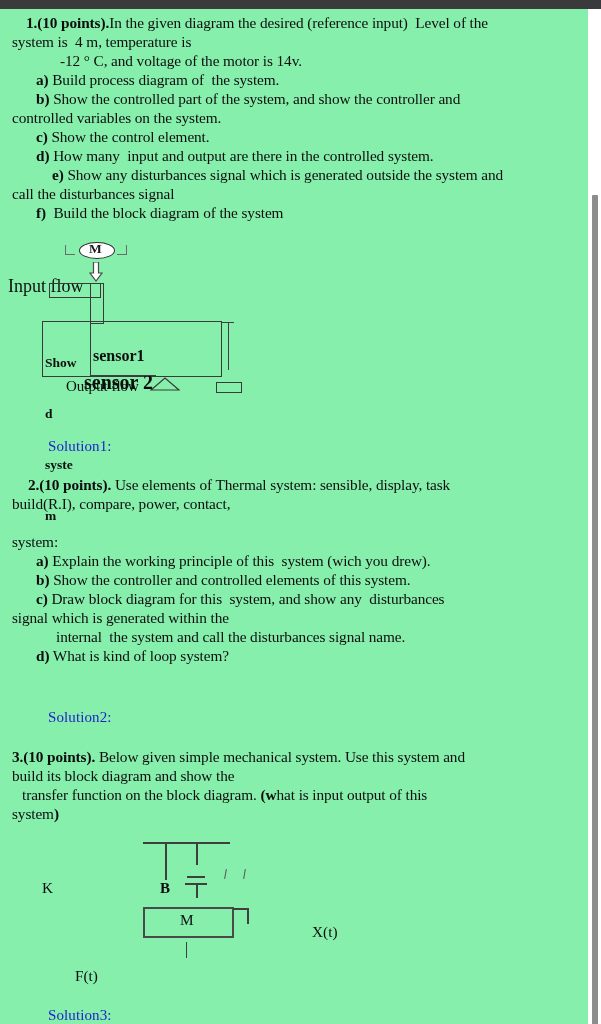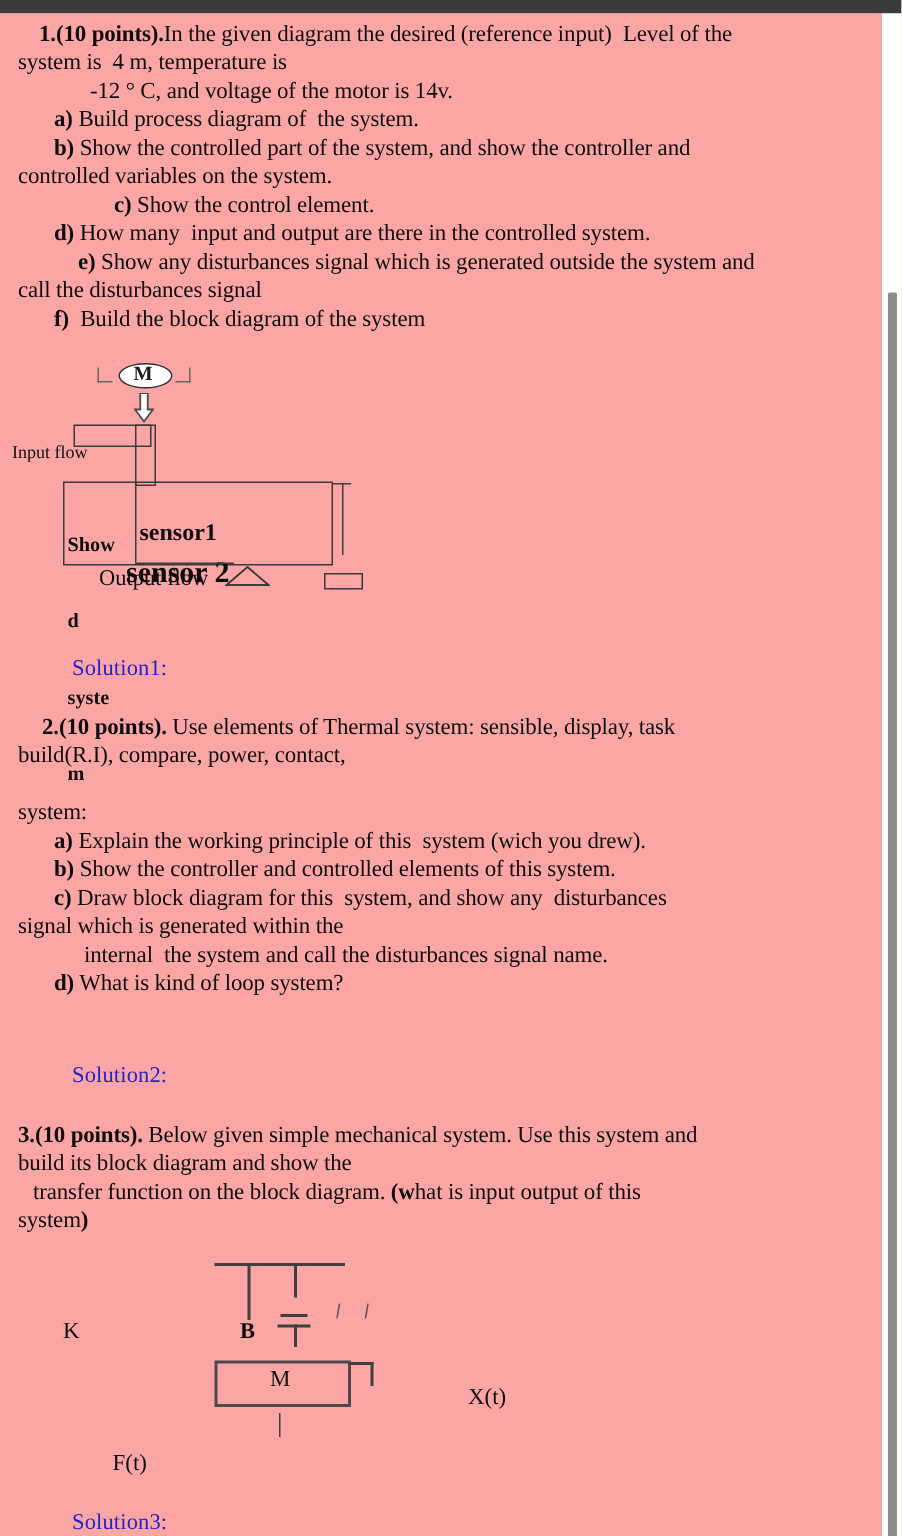--- a/index.html
+++ b/index.html
@@ -44,21 +44,21 @@
     background: #8d8d8d;
     border-radius: 1px;
   }
 
   
   .page {
     position: absolute;
     top: 9px; left: 0;
     width: 588px;
     height: 1015px;
-    background: #fca5a5;
+    background: #86efac;
   }
 
   .txt {
     position: absolute;
     font-size: 15.3px;
     line-height: 19.2px;
     white-space: pre;
     letter-spacing: -0.1px;
   }
   .b { font-weight: bold; }
@@ -108,42 +108,42 @@
 
 <div class="page">
 
   <div class="txt" style="left:26px; top:4px;"><span class="b">1.(10 points).</span><span>In the given diagram the desired (reference input)  Level of the</span></div>
   <div class="txt" style="left:12px; top:23px;">system is  4 m, temperature is</div>
   <div class="txt" style="left:60px; top:42px;">-12 ° C, and voltage of the motor is 14v.</div>
 
   <div class="txt" style="left:36px; top:61px;"><span class="b">a)</span><span> Build process diagram of  the system.</span></div>
   <div class="txt" style="left:36px; top:80px;"><span class="b">b)</span><span> Show the controlled part of the system, and show the controller and</span></div>
   <div class="txt" style="left:12px; top:99px;">controlled variables on the system.</div>
-  <div class="txt" style="left:36px; top:118px;margin-left:40px;"><span class="b">c)</span><span> Show the control element.</span></div>
+  <div class="txt" style="left:36px; top:118px;"><span class="b">c)</span><span> Show the control element.</span></div>
   <div class="txt" style="left:36px; top:137px;"><span class="b">d)</span><span> How many  input and output are there in the controlled system.</span></div>
   <div class="txt" style="left:52px; top:156px;"><span class="b">e)</span><span> Show any disturbances signal which is generated outside the system and</span></div>
   <div class="txt" style="left:12px; top:175px;">call the disturbances signal</div>
   <div class="txt" style="left:36px; top:194px;"><span class="b">f)</span><span>  Build the block diagram of the system</span></div>
 
   <div class="dg" style="left:0px; top:228px; width:300px; height:165px;">
 
     <div class="dash" style="left:65px; top:17px; width:10px;"></div>
     <div class="tick" style="left:65px; top:8px; height:10px;"></div>
     <div class="motor-ellipse" style="left:79px; top:5px; width:34px; height:15px;"></div>
     <div class="lbl b" style="left:89px; top:4px; font-size:13.5px; color:#1a1a1a;">M</div>
     <div class="dash" style="left:117px; top:17px; width:10px;"></div>
     <div class="tick" style="left:126px; top:8px; height:10px;"></div>
 
     <div class="arrow-down" style="position:absolute; left:89px; top:25px;">
       <svg width="14" height="20" viewBox="0 0 14 20">
         <path d="M4.5 0 L9.5 0 L9.5 11 L13 11 L7 19 L1 11 L4.5 11 Z" fill="#ffffff" stroke="#4a4a4a" stroke-width="1.2"></path>
       </svg>
     </div>
 
-    <div class="lbl" style="left:8px; top:57px; font-size:12px;">Input flow</div>
+    <div class="lbl" style="left:8px; top:39px; font-size:18px;">Input flow</div>
 
     <div class="box" style="left:49px; top:46px; width:50px; height:13px;"></div>
     <div class="box" style="left:90px; top:46px; width:12px; height:39px;"></div>
 
     <div class="box" style="left:42px; top:84px; width:178px; height:54px;"></div>
 
     <div class="vline" style="left:90px; top:84px; height:54px; background:#3a3a3a;"></div>
 
     <div class="lbl b" style="left:45px; top:83px; font-size:13.5px; line-height:17px; width:40px;">
       <div>Show</div>

